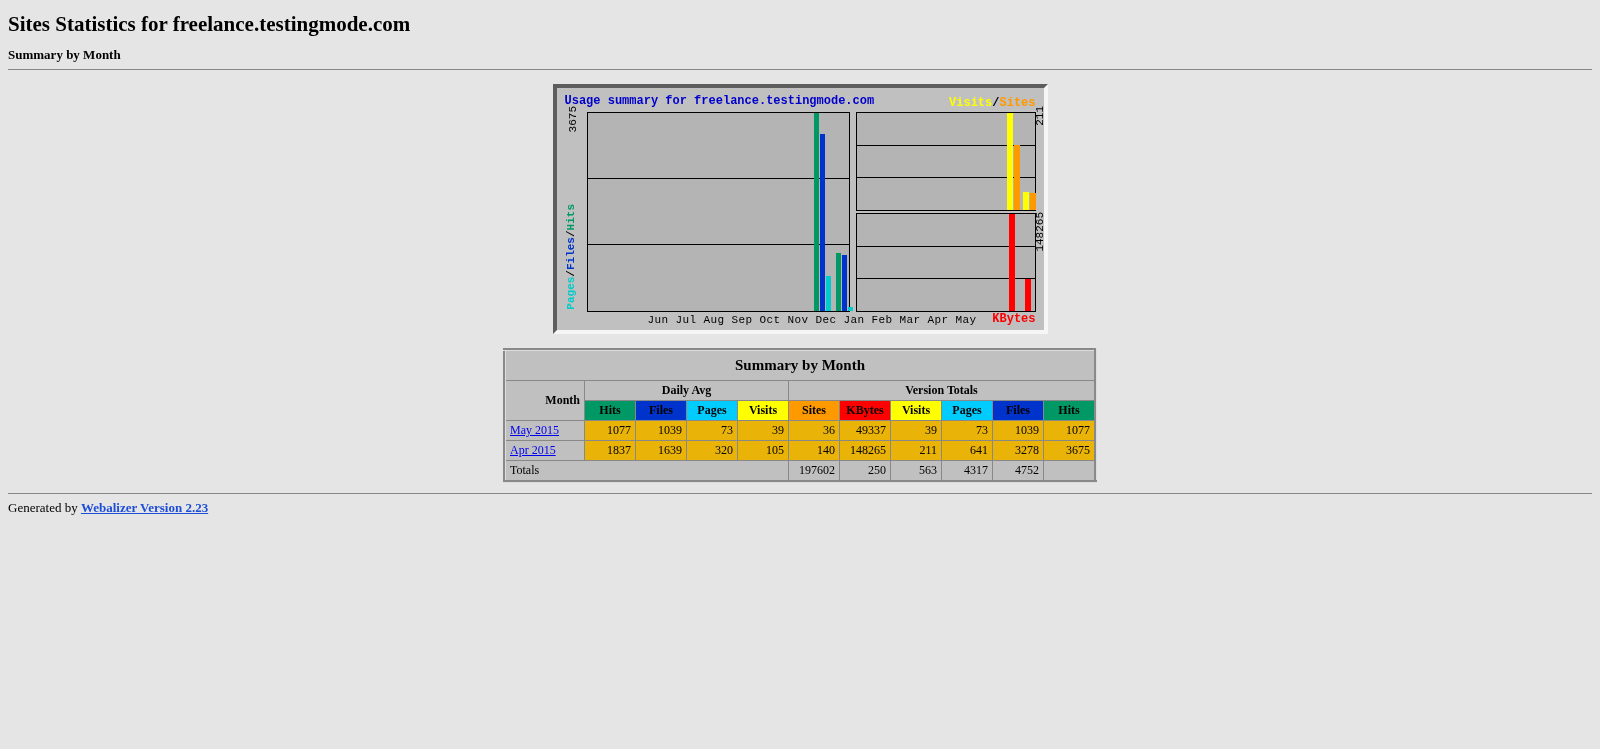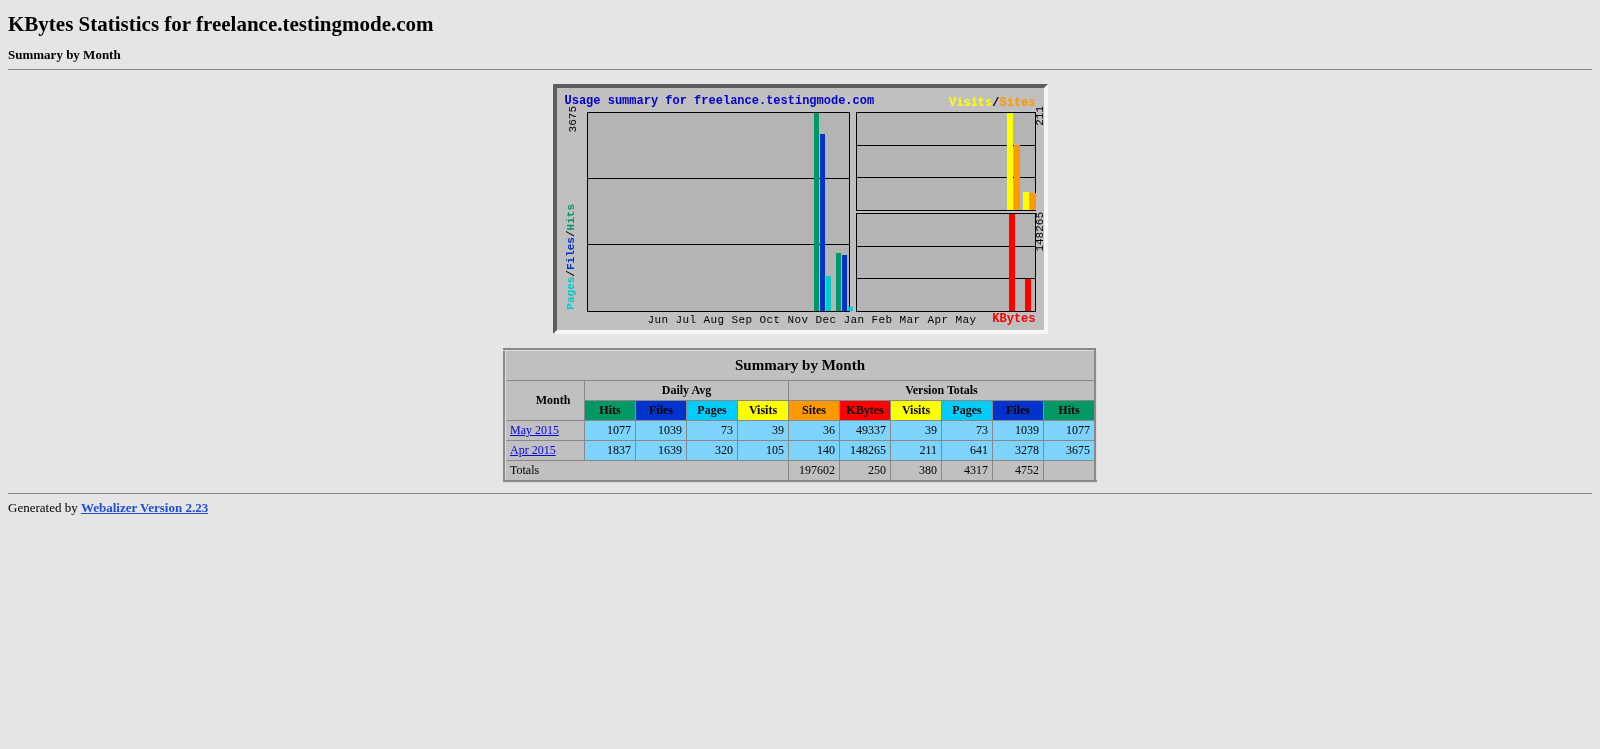--- a/index.html
+++ b/index.html
@@ -24,38 +24,38 @@
   .vlabel{position:absolute;font-family:"Courier New",monospace;font-size:11px;font-weight:bold;writing-mode:vertical-rl;transform:rotate(180deg)}
   .top-metrics{position:absolute;top:8px;right:8px;font-family:"Courier New",monospace;font-size:12px;font-weight:bold}
   .bot-metric{position:absolute;right:8px;bottom:4px;font-family:"Courier New",monospace;font-size:12px;font-weight:bold;color:#ff0000}
   .ytick{position:absolute;font-family:"Courier New",monospace;font-size:11px;writing-mode:vertical-rl;transform:rotate(180deg)}
   
   .tbl-wrap{display:flex;justify-content:center;margin:6px 0 10px}
   table.summary{border-collapse:collapse;background:#c0c0c0;border:3px outset #ddd}
   table.summary th,table.summary td{border:1px solid #888;font-size:12px;padding:2px 4px;text-align:center}
   table.summary th.sumtitle{font-size:15px;padding:6px;background:#c0c0c0}
   table.summary td.mcol{text-align:left;color:#0000ee;text-decoration:underline;cursor:pointer;min-width:70px;background:#c0c0c0}
-  table.summary th.mhead{text-align:center;padding-left:20px;background:#c0c0c0}
-  table.summary td.num{text-align:right;min-width:42px;background:#7dd3fc}
+  table.summary th.mhead{text-align:right;padding-left:20px;background:#c0c0c0}
+  table.summary td.num{text-align:right;min-width:42px;background:#eab308}
   table.summary tr.totals td{font-weight:normal;text-align:right;background:#c0c0c0}
   table.summary tr.totals td.tlabel{text-align:left}
   .hdr-hits{background:#009966;color:#000;font-weight:bold}
   .hdr-files{background:#0033cc;color:#000;font-weight:bold}
   .hdr-pages{background:#00ccff;color:#000;font-weight:bold}
   .hdr-visits{background:#ffff00;color:#000;font-weight:bold}
   .hdr-sites{background:#ff9900;color:#000;font-weight:bold}
   .hdr-kbytes{background:#ff0000;color:#000;font-weight:bold}
   .grp{background:#c0c0c0;font-weight:bold}
   .footer{font-size:13px;margin:6px 0}
   .footer a{color:#1d4ed8;font-weight:bold}
 </style>
 </head>
 <body>
 
-<h2>KBytes Statistics for freelance.testingmode.com</h2>
+<h2>Sites Statistics for freelance.testingmode.com</h2>
 <div class="meta">
   <div>Summary by Month</div>
 </div>
 <hr>
 
 <div class="chart-wrap">
   <div class="chart-frame">
     <div class="chart-title">Usage summary for freelance.testingmode.com</div>
 
     <span class="top-metrics">
@@ -153,21 +153,21 @@
     <td class="num">148265</td>
     <td class="num">211</td>
     <td class="num">641</td>
     <td class="num">3278</td>
     <td class="num">3675</td>
   </tr>
   <tr class="totals">
     <td class="tlabel" colspan="5">Totals</td>
     <td>197602</td>
     <td>250</td>
-    <td>380</td>
+    <td>563</td>
     <td>4317</td>
     <td>4752</td>
   </tr>
 </tbody>
     </table>
 </div>
 
 <hr>
 <div class="footer">
   <span>Generated by </span><a href="#">Webalizer Version 2.23</a>

